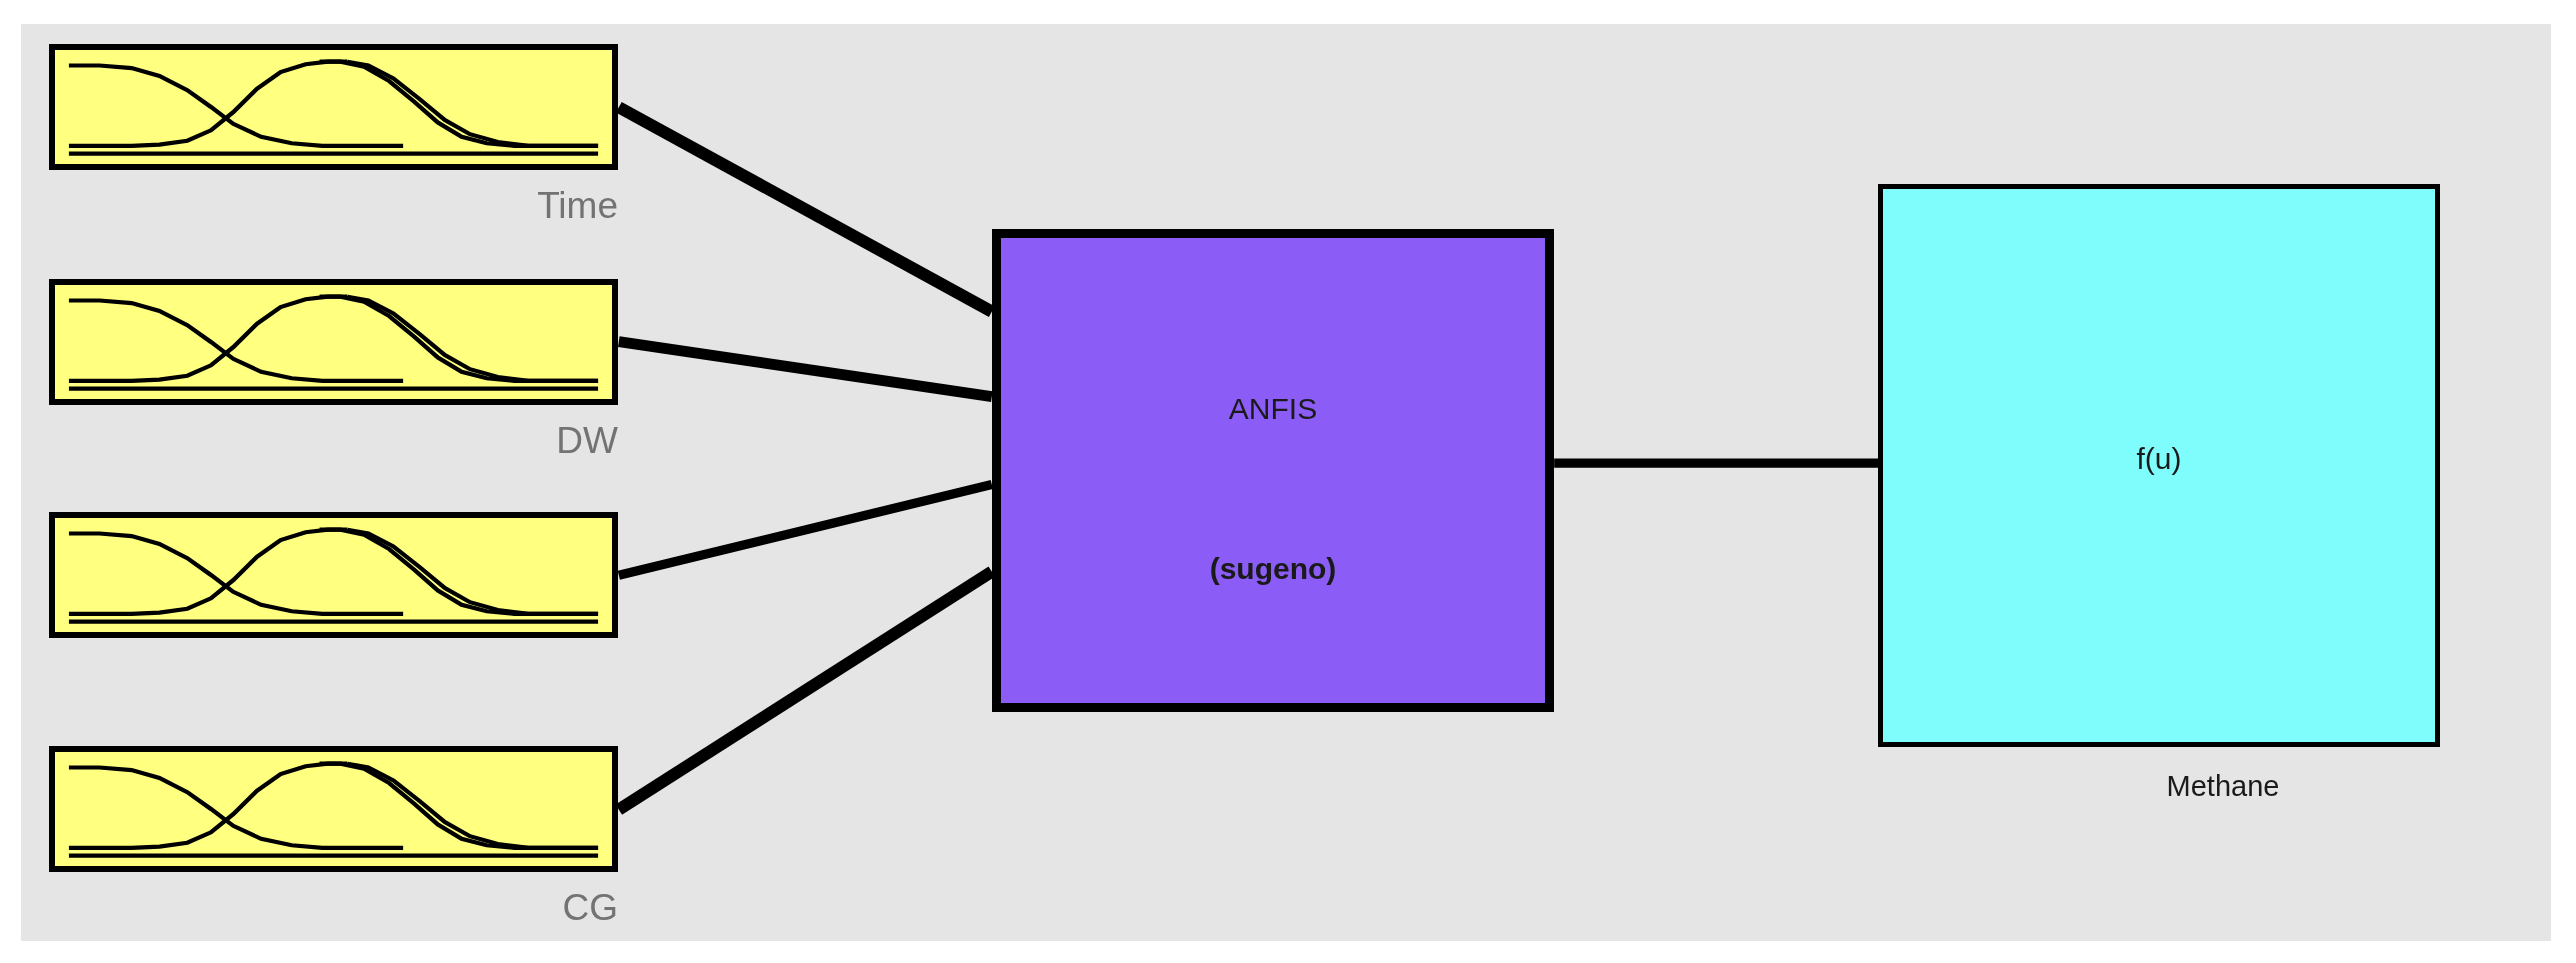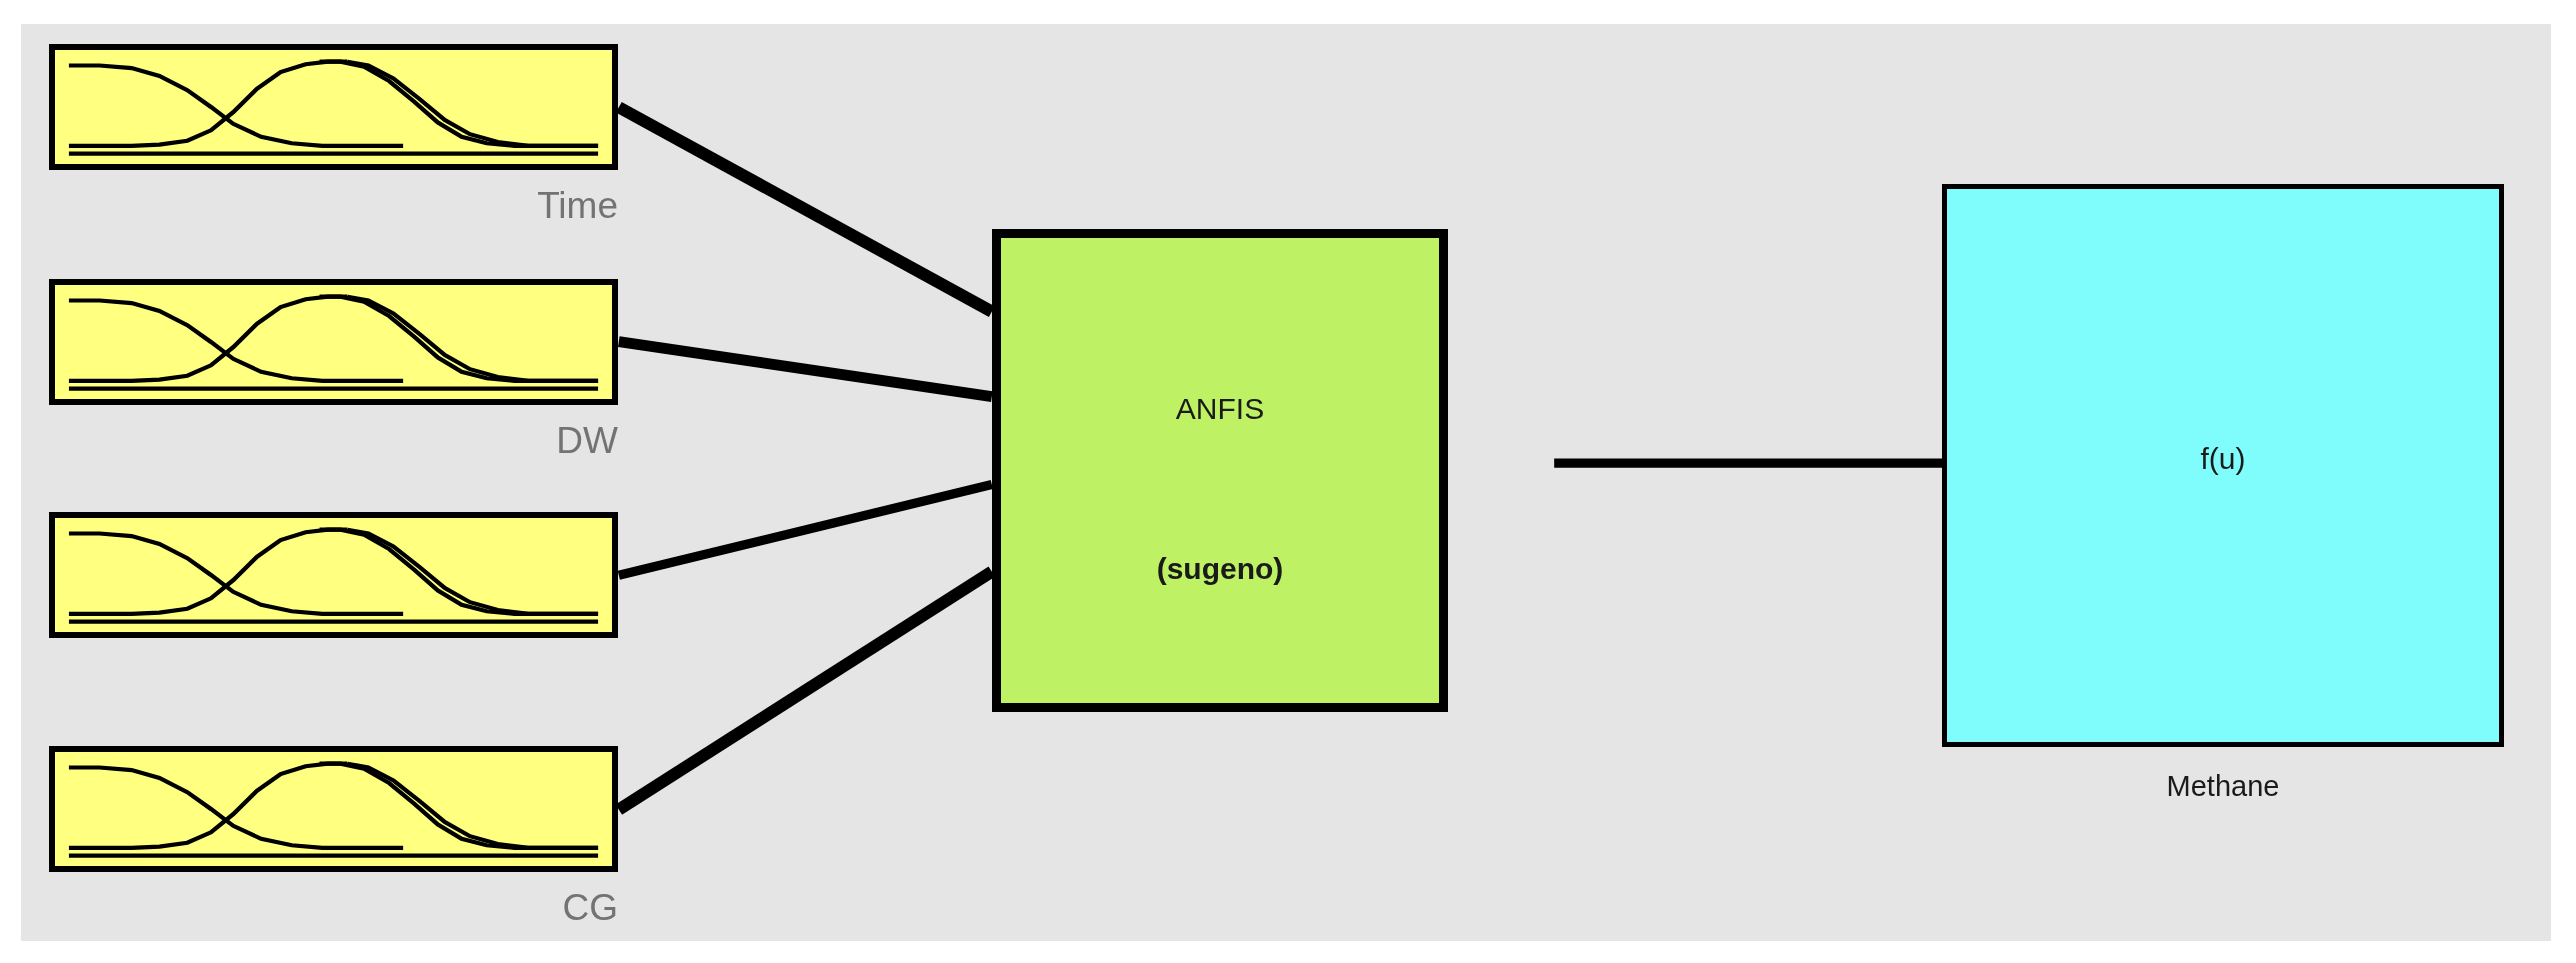--- a/index.html
+++ b/index.html
@@ -46,41 +46,41 @@
     font-size: 37px;
     color: #737373;
     line-height: 1;
     white-space: nowrap;
   }
   
   #anfis-block {
     position: absolute;
     left: 992px;
     top: 229px;
-    width: 456px;
+    width: 562px;
     height: 483px;
-    background: #bef264;
+    background: #8b5cf6;
     border: 9.3px solid #000000;
     box-sizing: border-box;
   }
   .anfis-line {
     position: absolute;
     left: 0;
     width: 100%;
     text-align: center;
     font-size: 30px;
     color: #1a1a1a;
     white-space: nowrap;
   }
   #anfis-title { top: 154px; }
   #anfis-subtitle { top: 314px; font-weight: bold; }
   
   #output-block {
     position: absolute;
-    left: 1942px;
+    left: 1878px;
     top: 184px;
     width: 562px;
     height: 563px;
     background: #7ffdfd;
     border: 5.7px solid #000000;
     box-sizing: border-box;
   }
   #output-value {
     position: absolute;
     left: 0;

